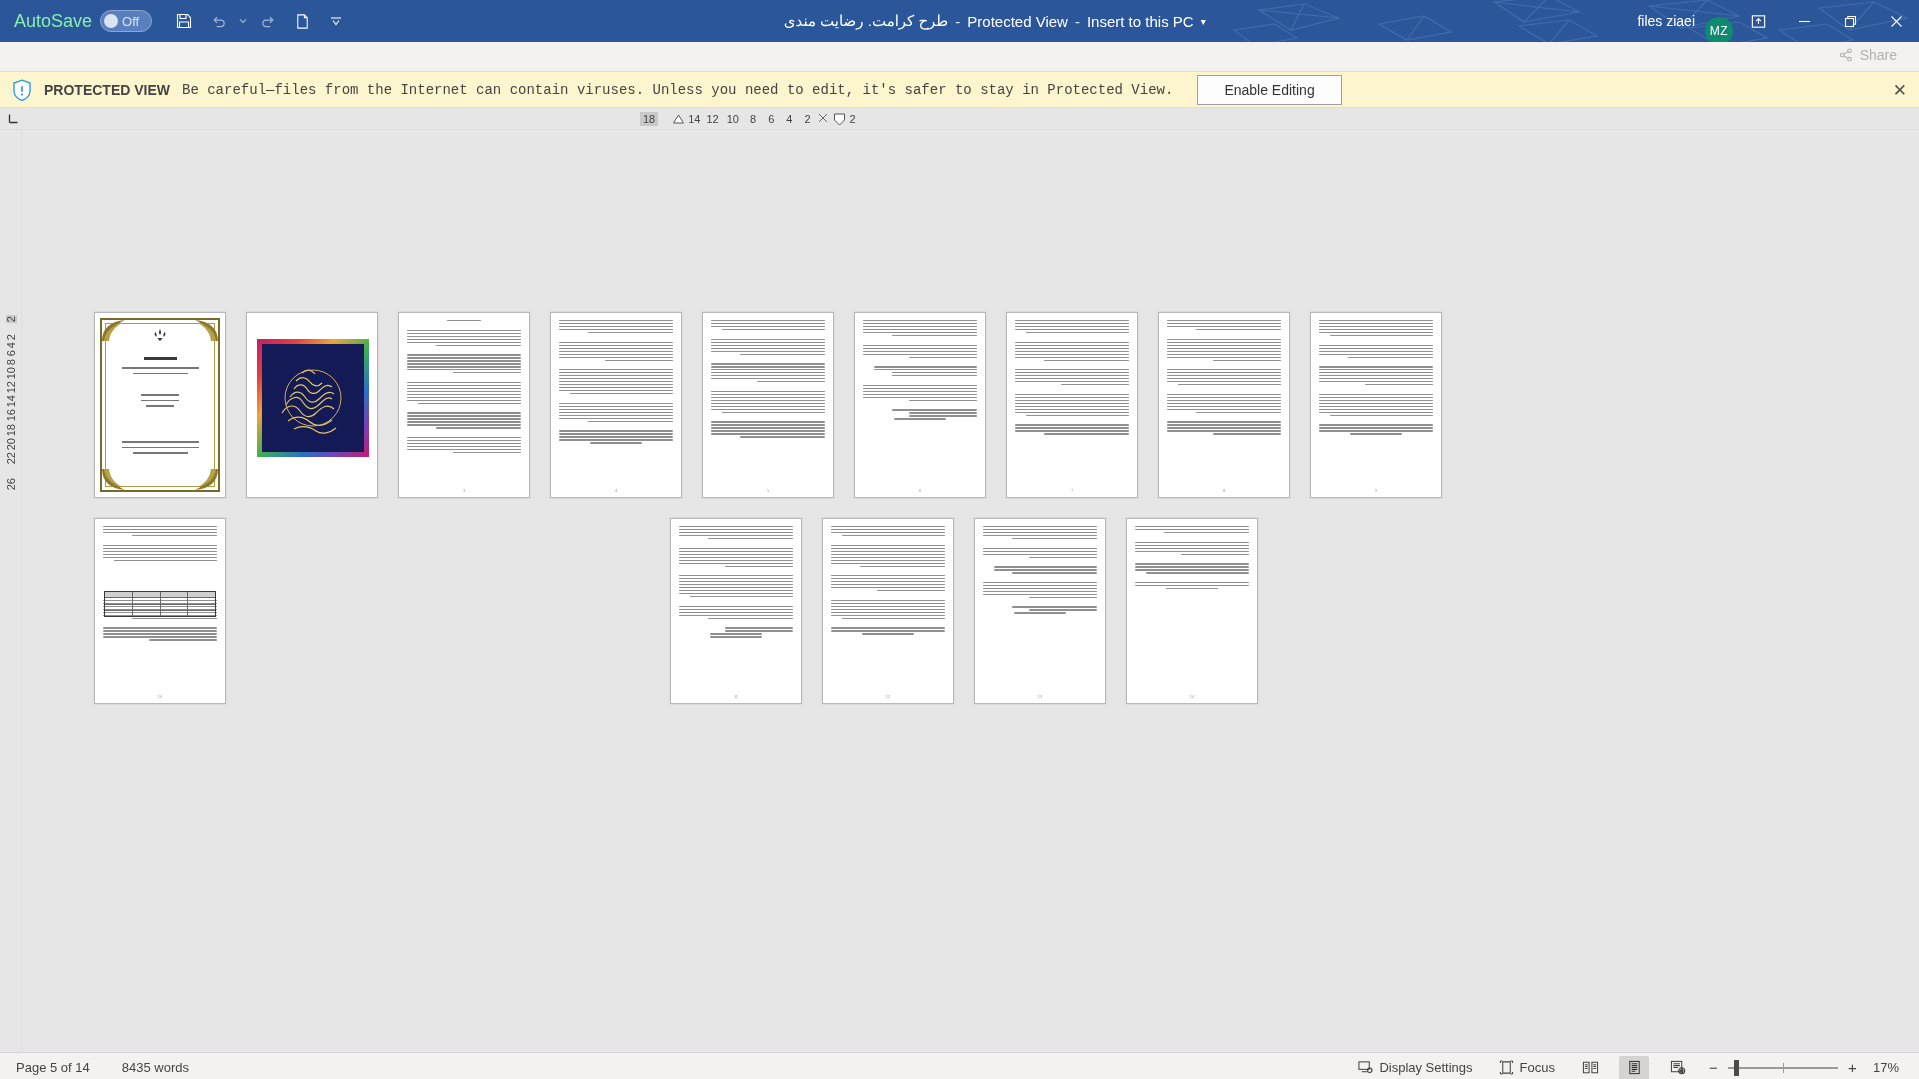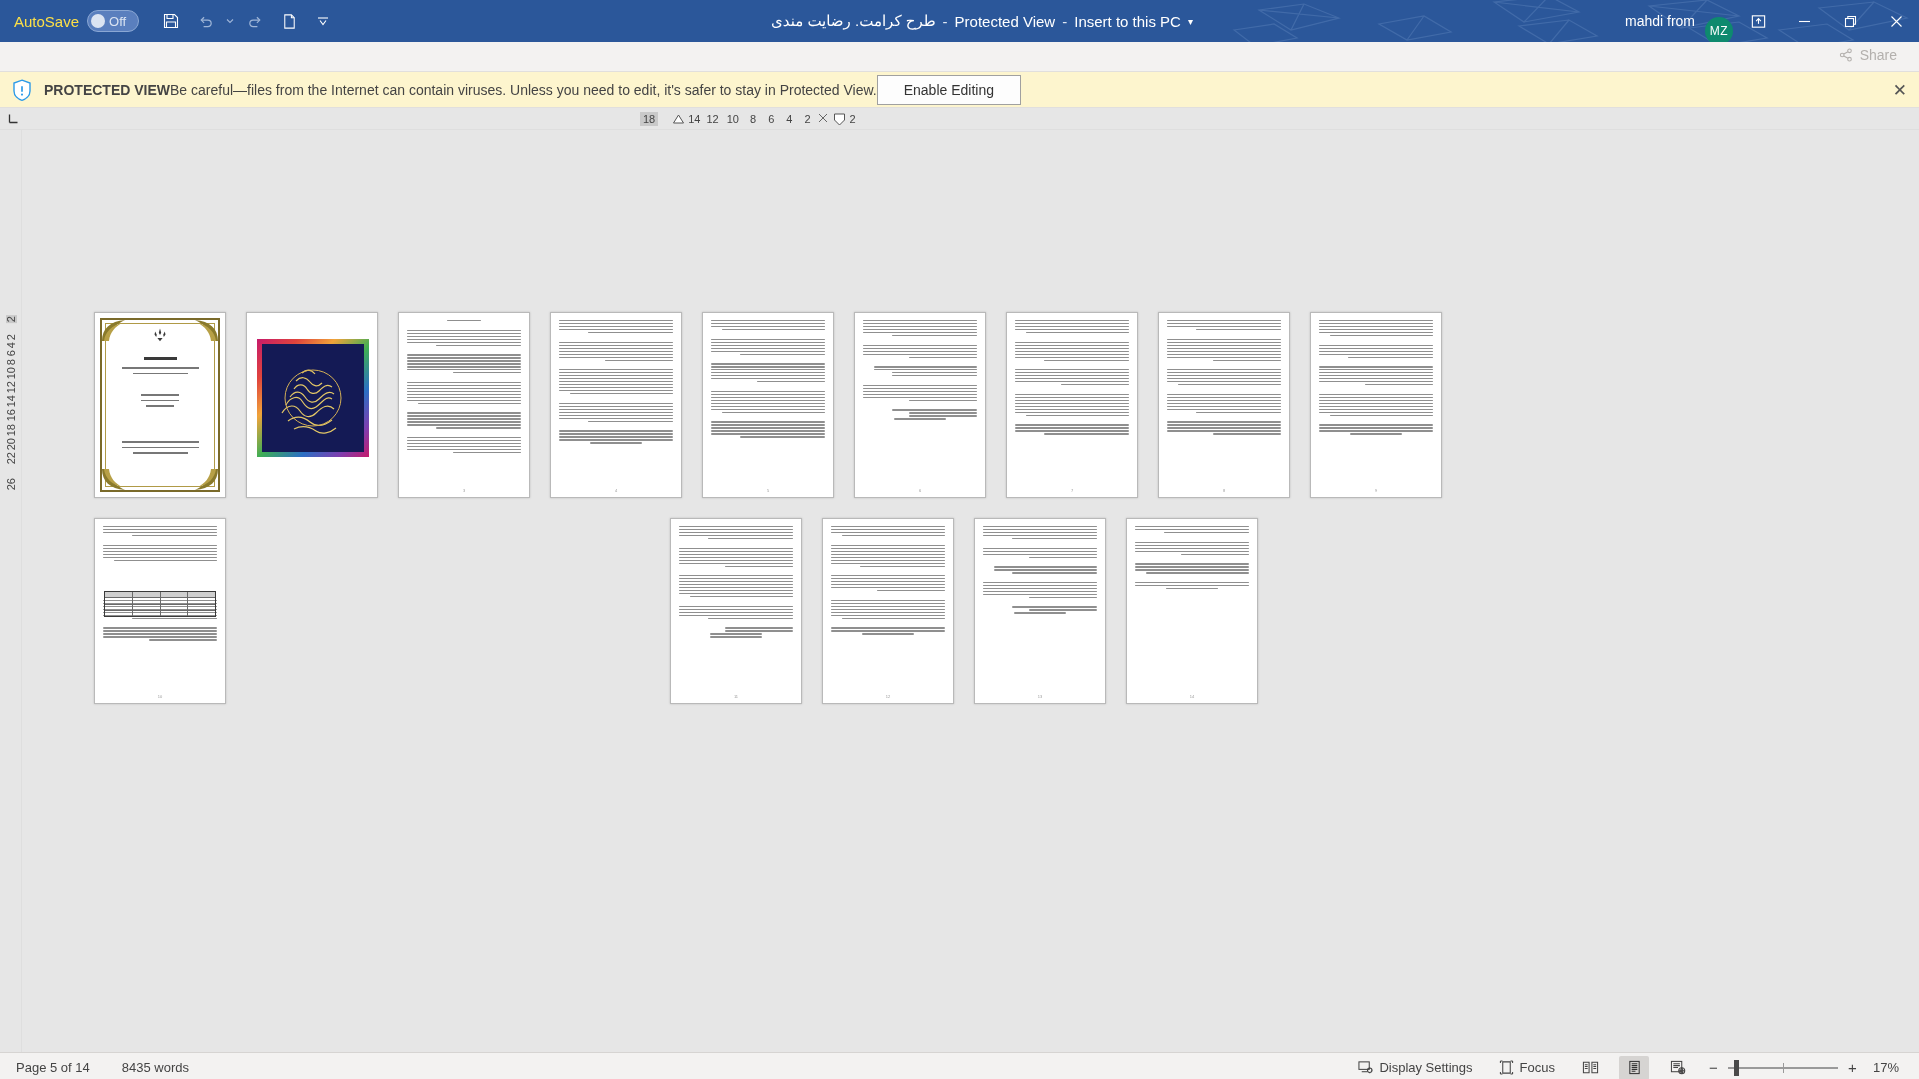--- a/index.html
+++ b/index.html
@@ -20,21 +20,21 @@
     overflow: hidden;
   }
   .titlebar-pattern {
     position: absolute; top: 0; right: 0; width: 700px; height: 42px;
     pointer-events: none; opacity: .22;
   }
   .autosave {
     display: flex; align-items: center; gap: 8px;
     margin-left: 14px; z-index: 2;
   }
-  .autosave-label { color: #fde047; font-size: 15px; }
+  .autosave-label { color: #86efac; font-size: 18px; }
   .toggle {
     width: 52px; height: 22px; border-radius: 11px;
     background: #5a7fbe; border: 1px solid #8aa7d4;
     display: flex; align-items: center; padding: 0 3px; gap: 4px;
   }
   .toggle-knob { width: 14px; height: 14px; border-radius: 50%; background: #dbe4f2; }
   .toggle-text { color: #dbe4f2; font-size: 13px; }
 
   .qat { display: flex; align-items: center; gap: 2px; margin-left: 16px; z-index: 2; }
   .qat-btn {
@@ -91,23 +91,23 @@
     font-size: 14px; color: #b3b0ad; padding: 3px 10px; cursor: default;
   }
 
   
   .pvbar {
     height: 36px; background: #fdf5ce; border-bottom: 1px solid #e1dfdd;
     display: flex; align-items: center; position: relative;
   }
   .pv-icon { margin-left: 12px; display: flex; align-items: center; }
   .pv-title { font-size: 14px; color: #444; font-weight: bold; margin-left: 12px; }
-  .pv-msg { font-size: 14px; color: #444; margin-left: 0; }
+  .pv-msg { font-size: 14px; color: #444; margin-left: 12px; font-family: Liberation Mono, monospace; }
   .pv-enable {
-    background: #fdfdfd; border: 1px solid #a0a0a0;
+    margin-left: 24px; background: #fdfdfd; border: 1px solid #a0a0a0;
     font-size: 14px; color: #333; padding: 6px 26px; cursor: pointer;
     font-family: "Liberation Sans", sans-serif;
   }
   .pv-close {
     position: absolute; right: 12px; top: 50%; transform: translateY(-50%);
     font-size: 17px; color: #555; cursor: pointer; line-height: 1;
   }
 
   
   .hruler {
@@ -316,21 +316,21 @@
     <span class="rtl">طرح کرامت. رضایت مندی</span>
     <span class="sep">-</span>
     <span>Protected View</span>
     <span class="sep">-</span>
     <span>Insert to this PC</span>
     <span class="caret">▾</span>
   </div>
 
 
   <div class="acct">
-    <span class="acct-name">mahdi from</span>
+    <span class="acct-name">files ziaei</span>
     <span class="avatar">MZ</span>
   </div>
 
   <div class="wincontrols">
     <div class="winbtn">
       <svg width="17" height="17" viewBox="0 0 18 18" fill="none" stroke="#ffffff" stroke-width="1.2">
         <rect x="2.5" y="3" width="13" height="12"></rect>
           <path d="M9 11.5V6"></path>
           <path d="M6.5 8.5L9 6l2.5 2.5"></path>
       </svg>

